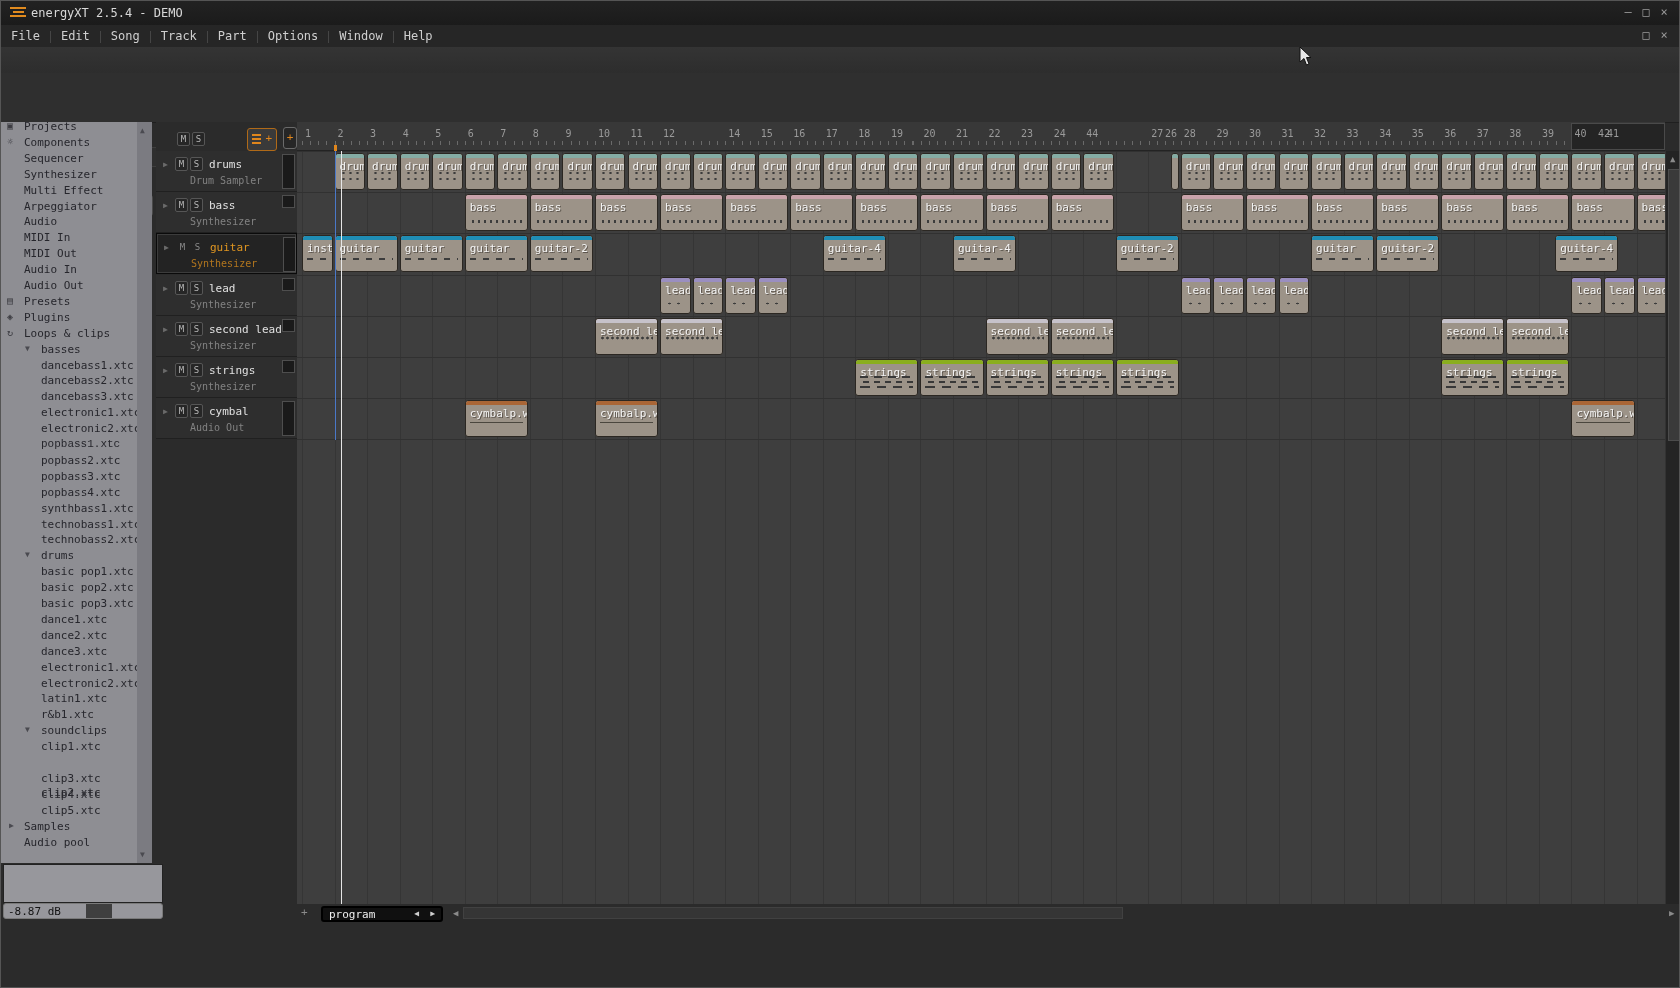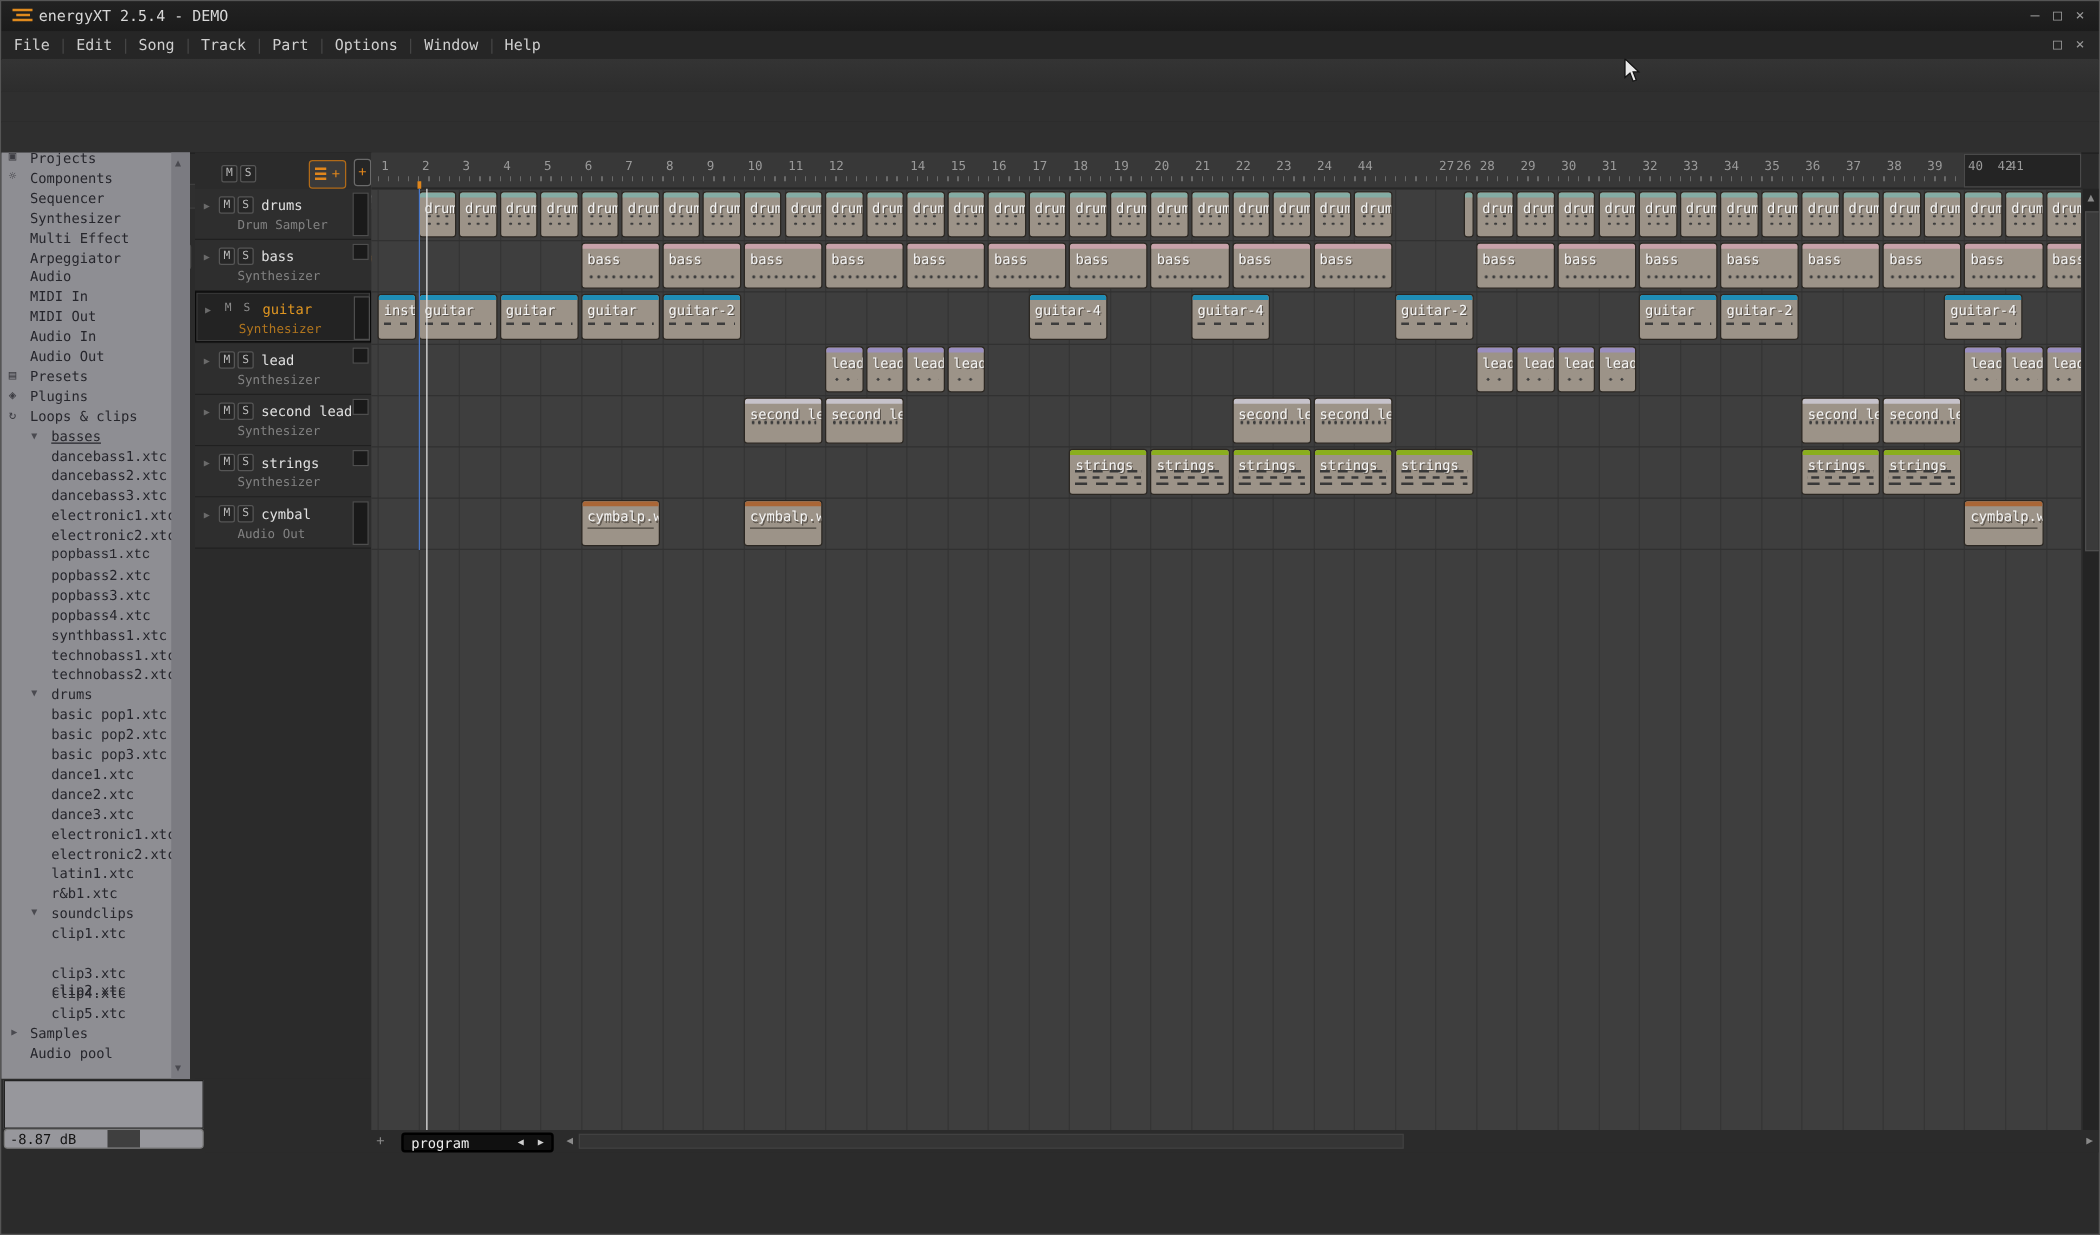--- a/index.html
+++ b/index.html
@@ -276,21 +276,21 @@
         <div class="tree-item" style="top: 187.8px;">
           <span class="tree-icon">◈</span>
           <span class="tree-label" style="left: 23px;">Plugins</span>
         </div>
         <div class="tree-item" style="top: 203.7px;">
           <span class="tree-icon">↻</span>
           <span class="tree-label" style="left: 23px;">Loops &amp; clips</span>
         </div>
         <div class="tree-item" style="top: 219.6px;">
           <span class="tree-exp" style="left: 24px;">▼</span>
-          <span class="tree-label" style="left: 40px; text-decoration: underline;">basses</span>
+          <span class="tree-label" style="left: 40px;">basses</span>
         </div>
         <div class="tree-item" style="top: 235.5px;">
           <span class="tree-label" style="left: 40px;">dancebass1.xtc</span>
         </div>
         <div class="tree-item" style="top: 251.4px;">
           <span class="tree-label" style="left: 40px;">dancebass2.xtc</span>
         </div>
         <div class="tree-item" style="top: 267.3px;">
           <span class="tree-label" style="left: 40px;">dancebass3.xtc</span>
         </div>

